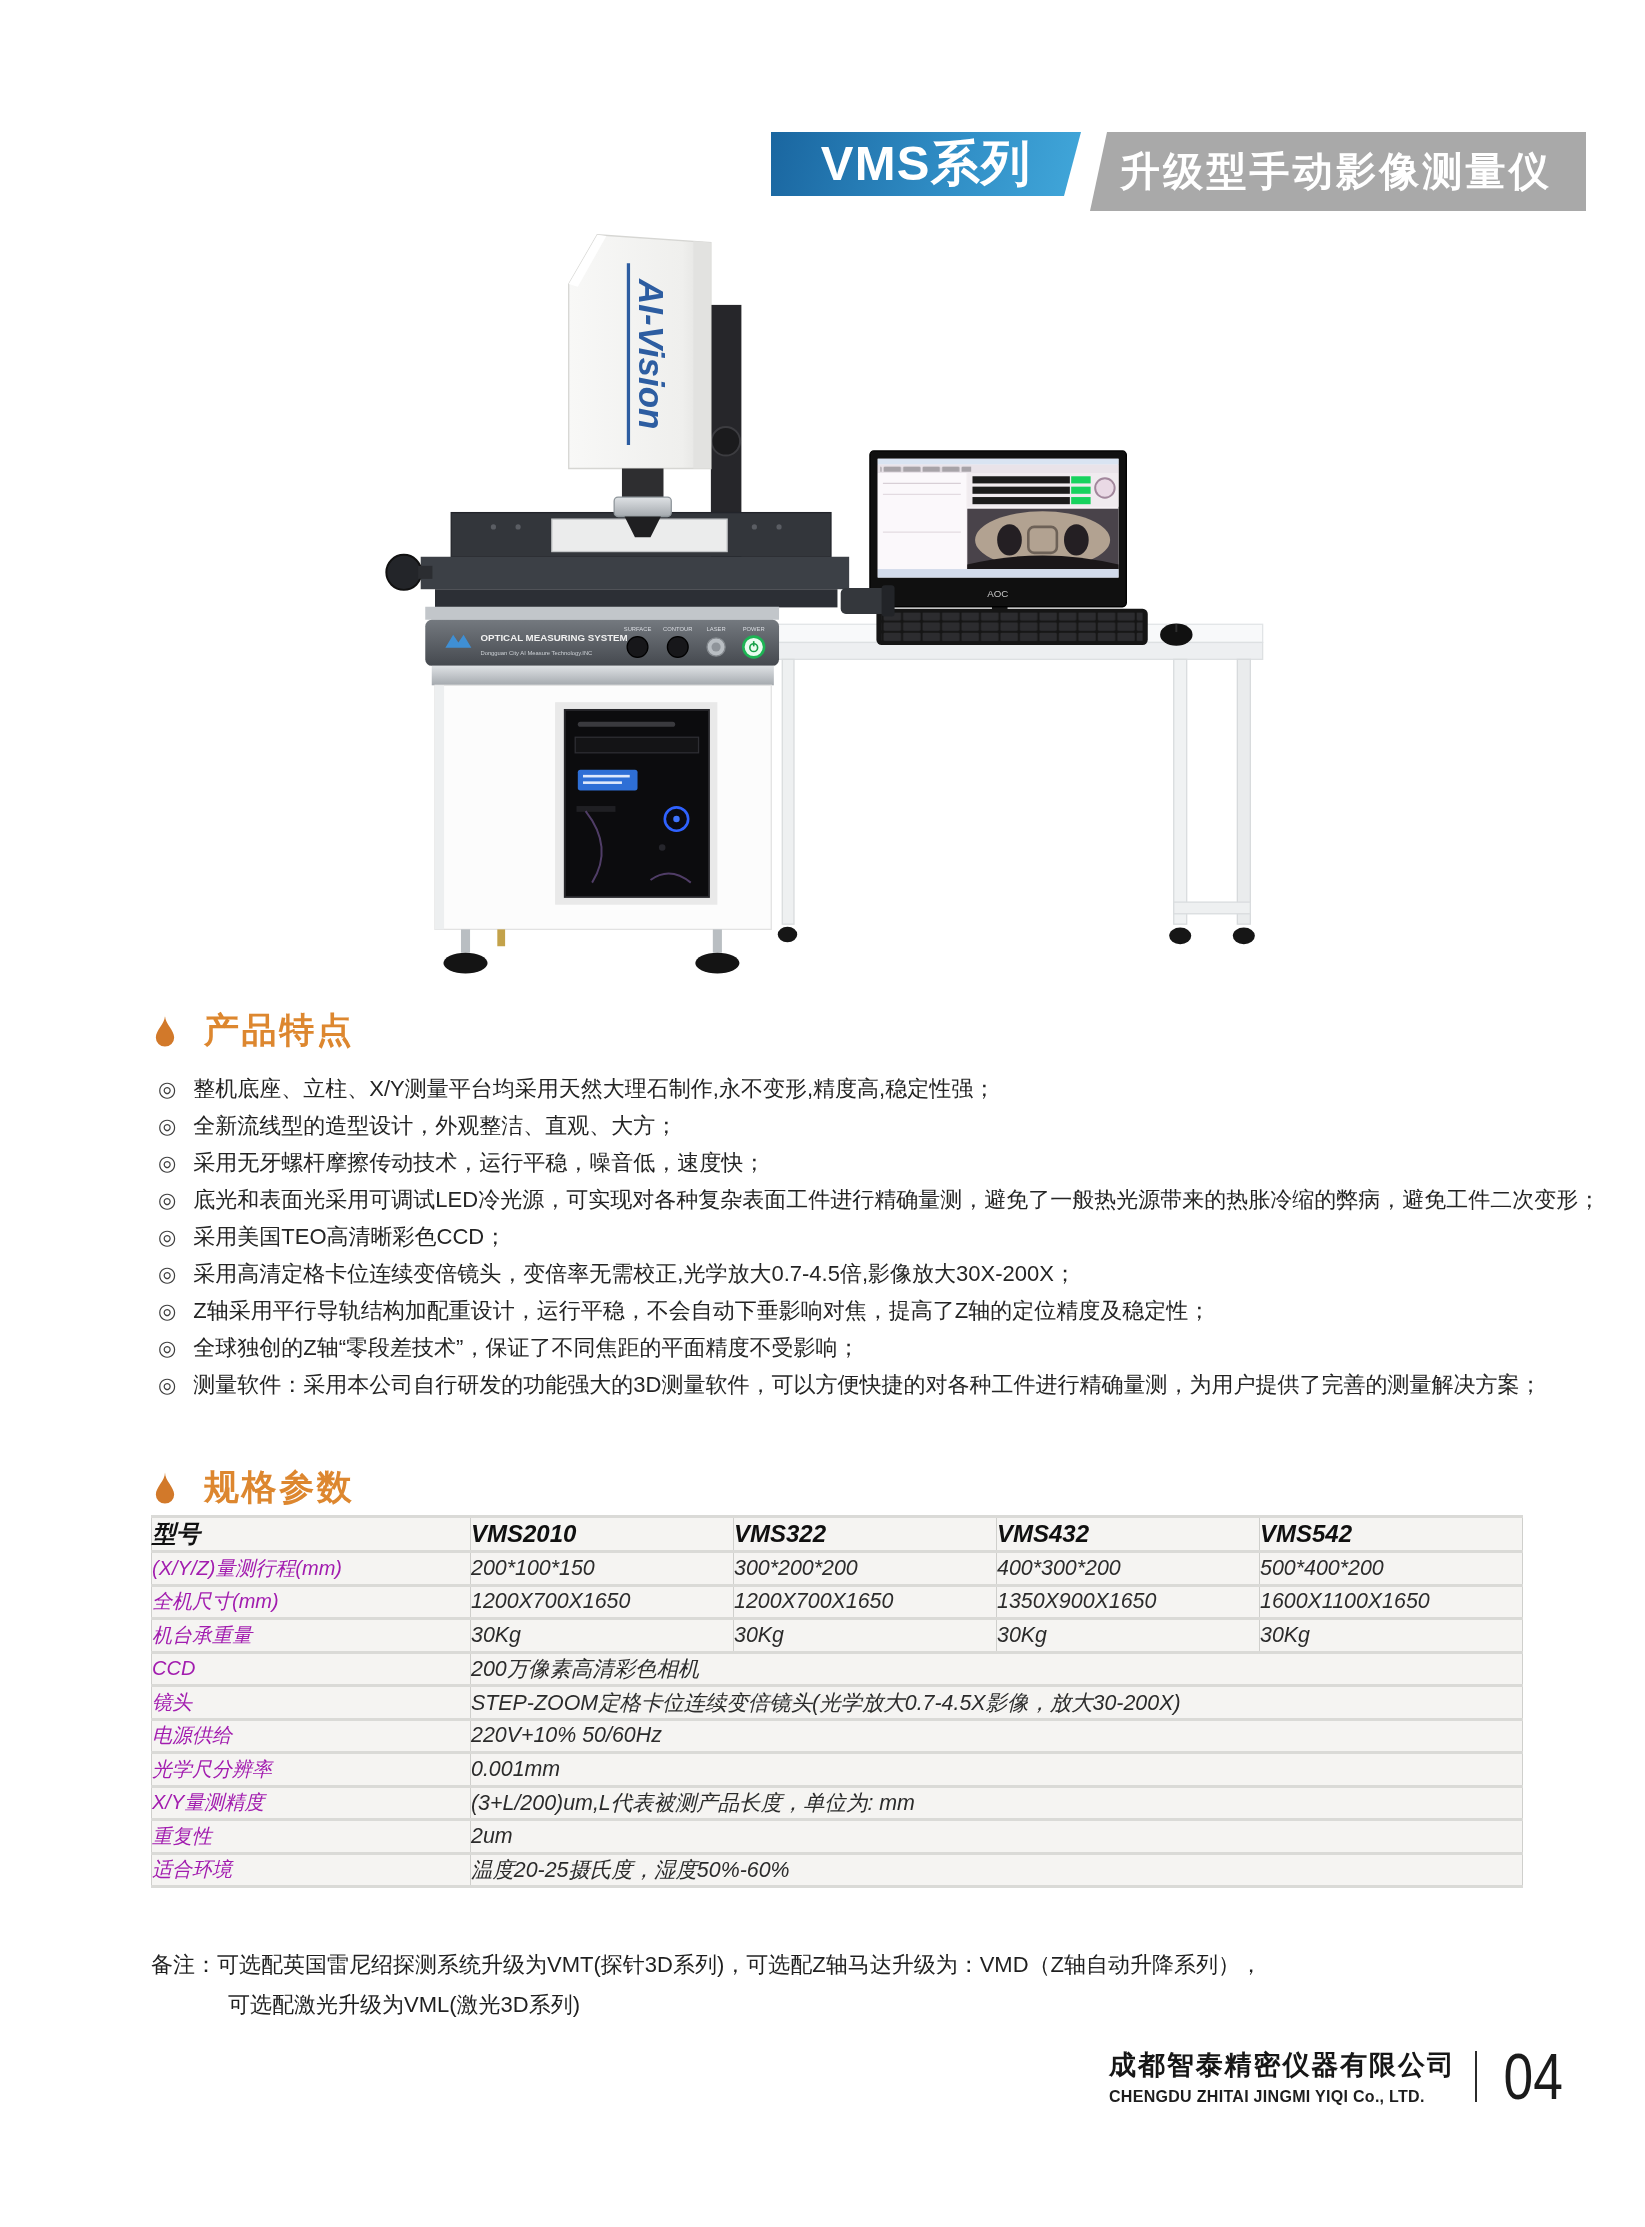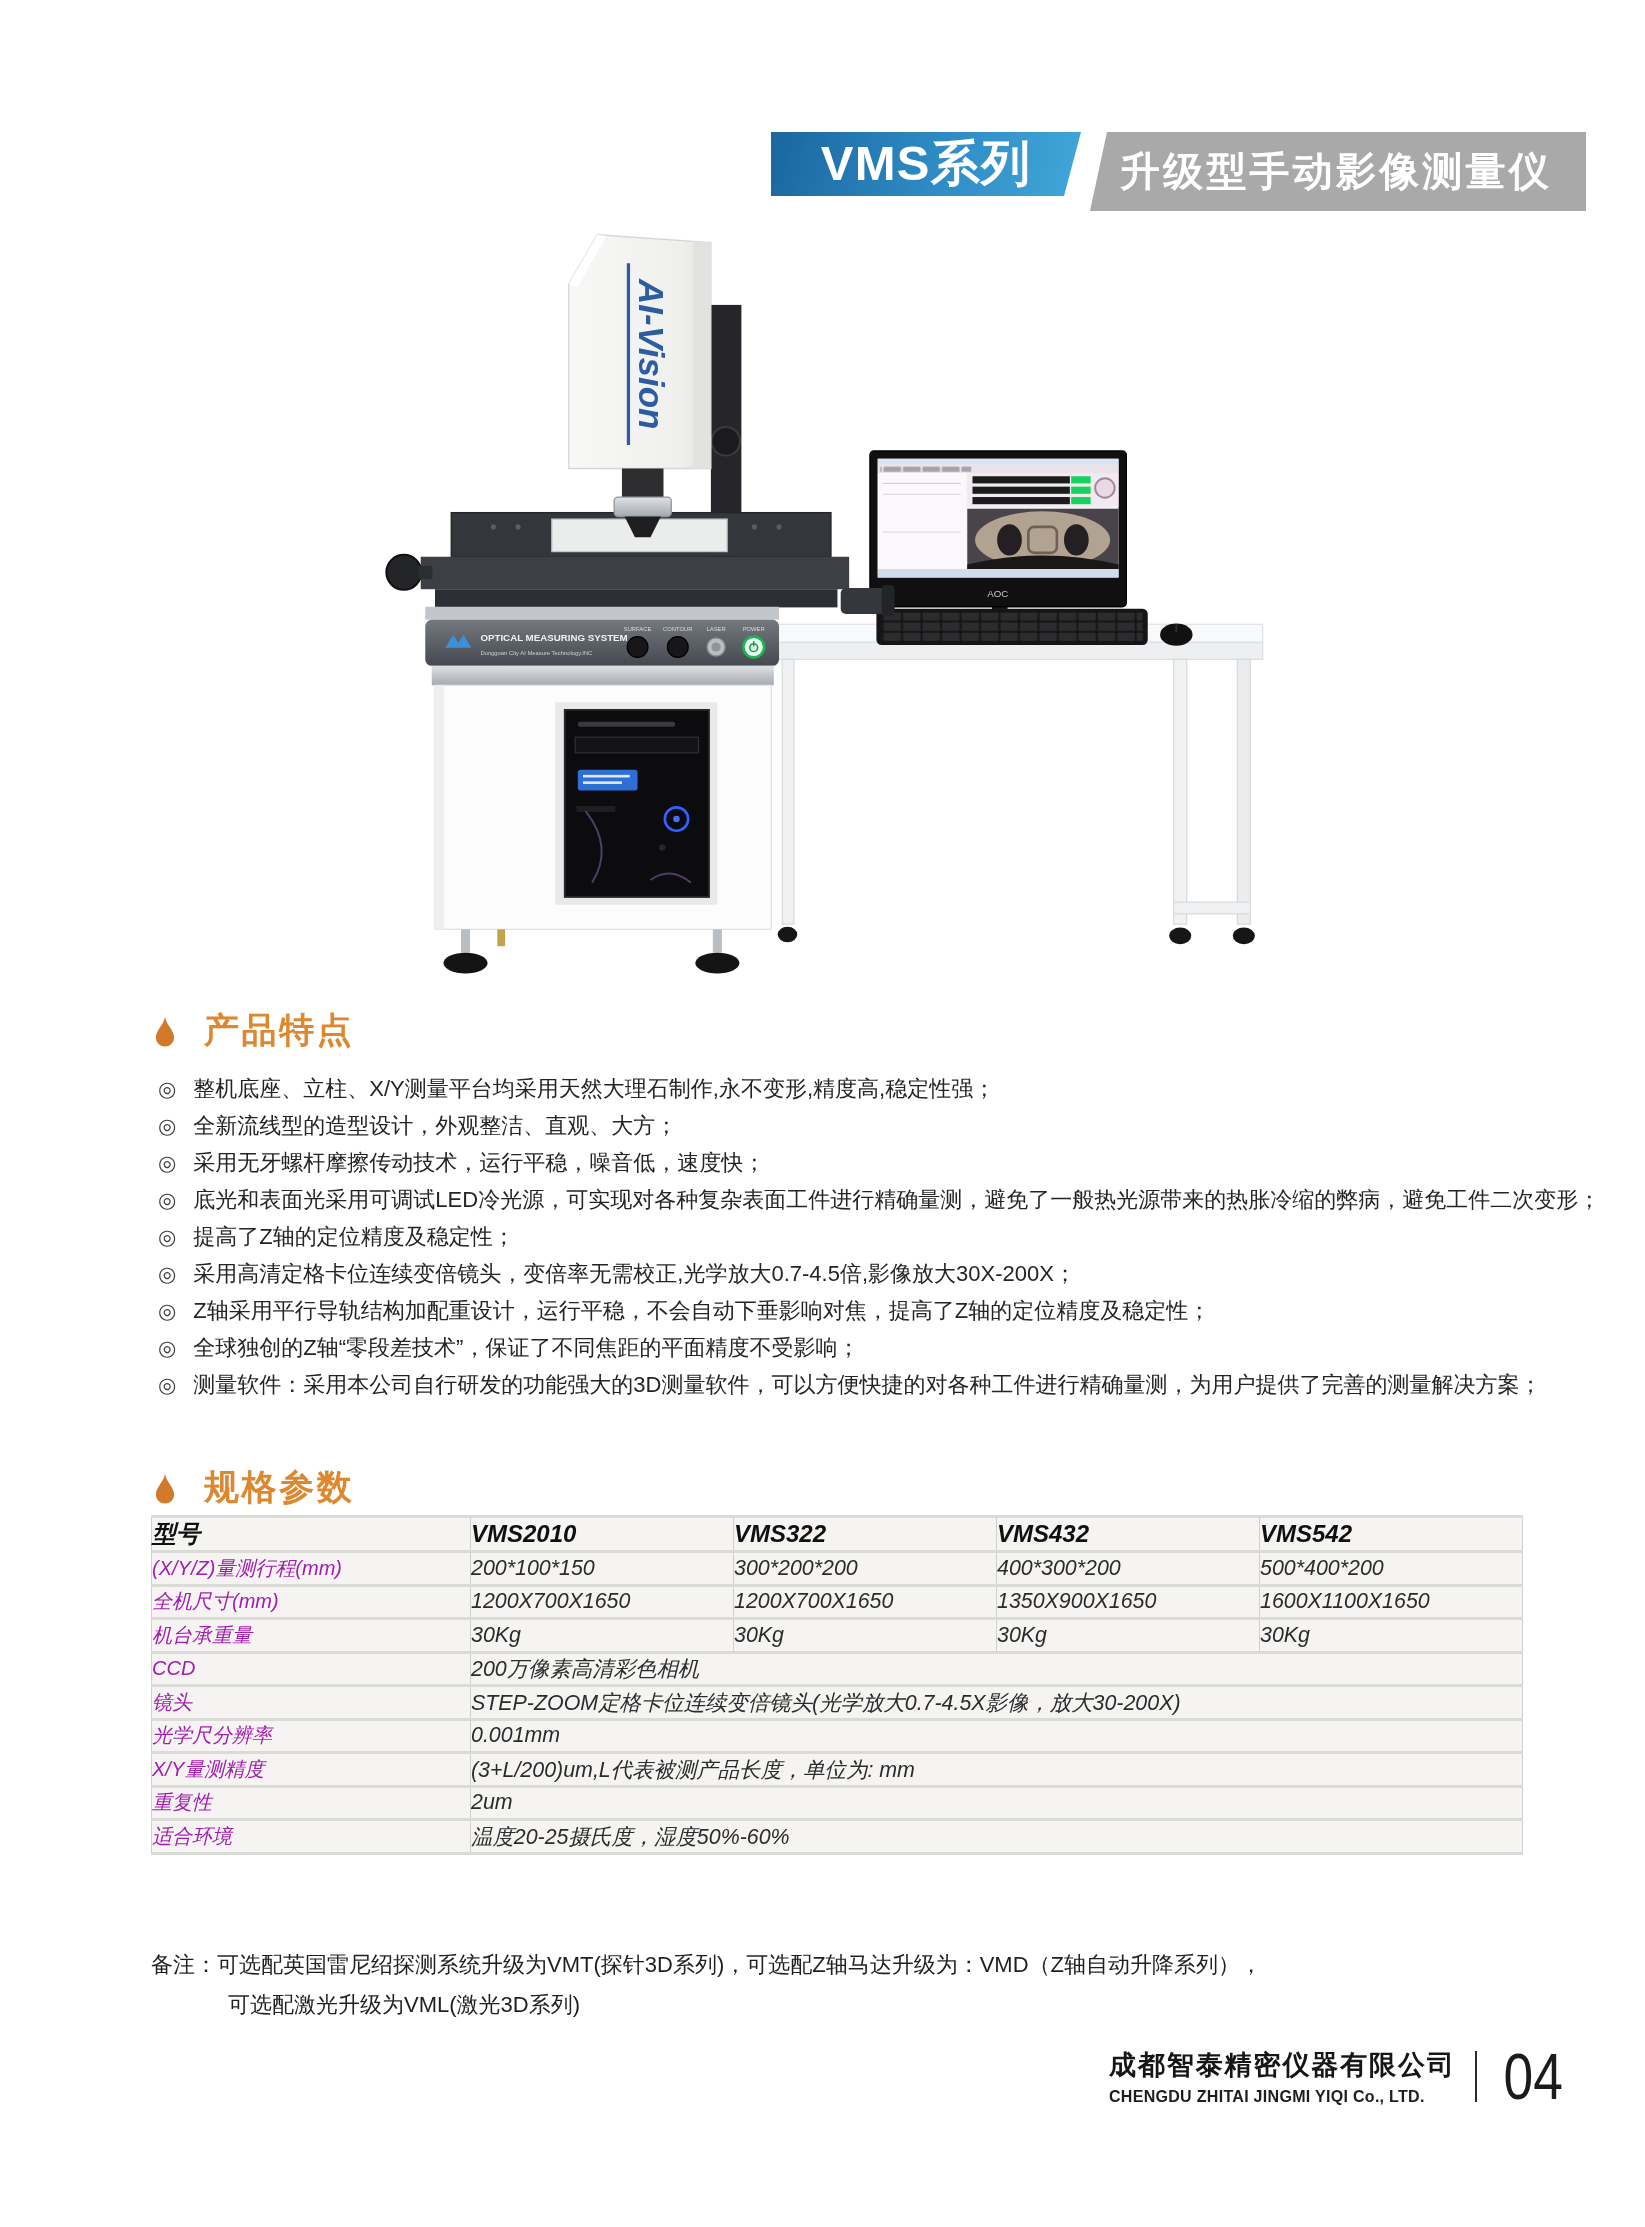--- a/index.html
+++ b/index.html
@@ -246,21 +246,21 @@
     <li>
         <span class="bullet">◎</span>
         <span>采用无牙螺杆摩擦传动技术，运行平稳，噪音低，速度快；</span>
       </li>
     <li>
         <span class="bullet">◎</span>
         <span>底光和表面光采用可调试LED冷光源，可实现对各种复杂表面工件进行精确量测，避免了一般热光源带来的热胀冷缩的弊病，避免工件二次变形；</span>
       </li>
     <li>
         <span class="bullet">◎</span>
-        <span>提高了Z轴的定位精度及稳定性；</span>
+        <span>采用美国TEO高清晰彩色CCD；</span>
       </li>
     <li>
         <span class="bullet">◎</span>
         <span>采用高清定格卡位连续变倍镜头，变倍率无需校正,光学放大0.7-4.5倍,影像放大30X-200X；</span>
       </li>
     <li>
         <span class="bullet">◎</span>
         <span>Z轴采用平行导轨结构加配重设计，运行平稳，不会自动下垂影响对焦，提高了Z轴的定位精度及稳定性；</span>
       </li>
     <li>
@@ -319,20 +319,24 @@
     </tr>
     <tr>
       <td class="rowlabel">CCD</td>
       <td colspan="4">200万像素高清彩色相机</td>
     </tr>
     <tr>
       <td class="rowlabel">镜头</td>
       <td colspan="4">STEP-ZOOM定格卡位连续变倍镜头(光学放大0.7-4.5X影像，放大30-200X)</td>
     </tr>
     <tr>
+      <td class="rowlabel">电源供给</td>
+      <td colspan="4">220V+10% 50/60Hz</td>
+    </tr>
+    <tr>
       <td class="rowlabel">光学尺分辨率</td>
       <td colspan="4">0.001mm</td>
     </tr>
     <tr>
       <td class="rowlabel">X/Y量测精度</td>
       <td colspan="4">(3+L/200)um,L代表被测产品长度，单位为: mm</td>
     </tr>
     <tr>
       <td class="rowlabel">重复性</td>
       <td colspan="4">2um</td>

